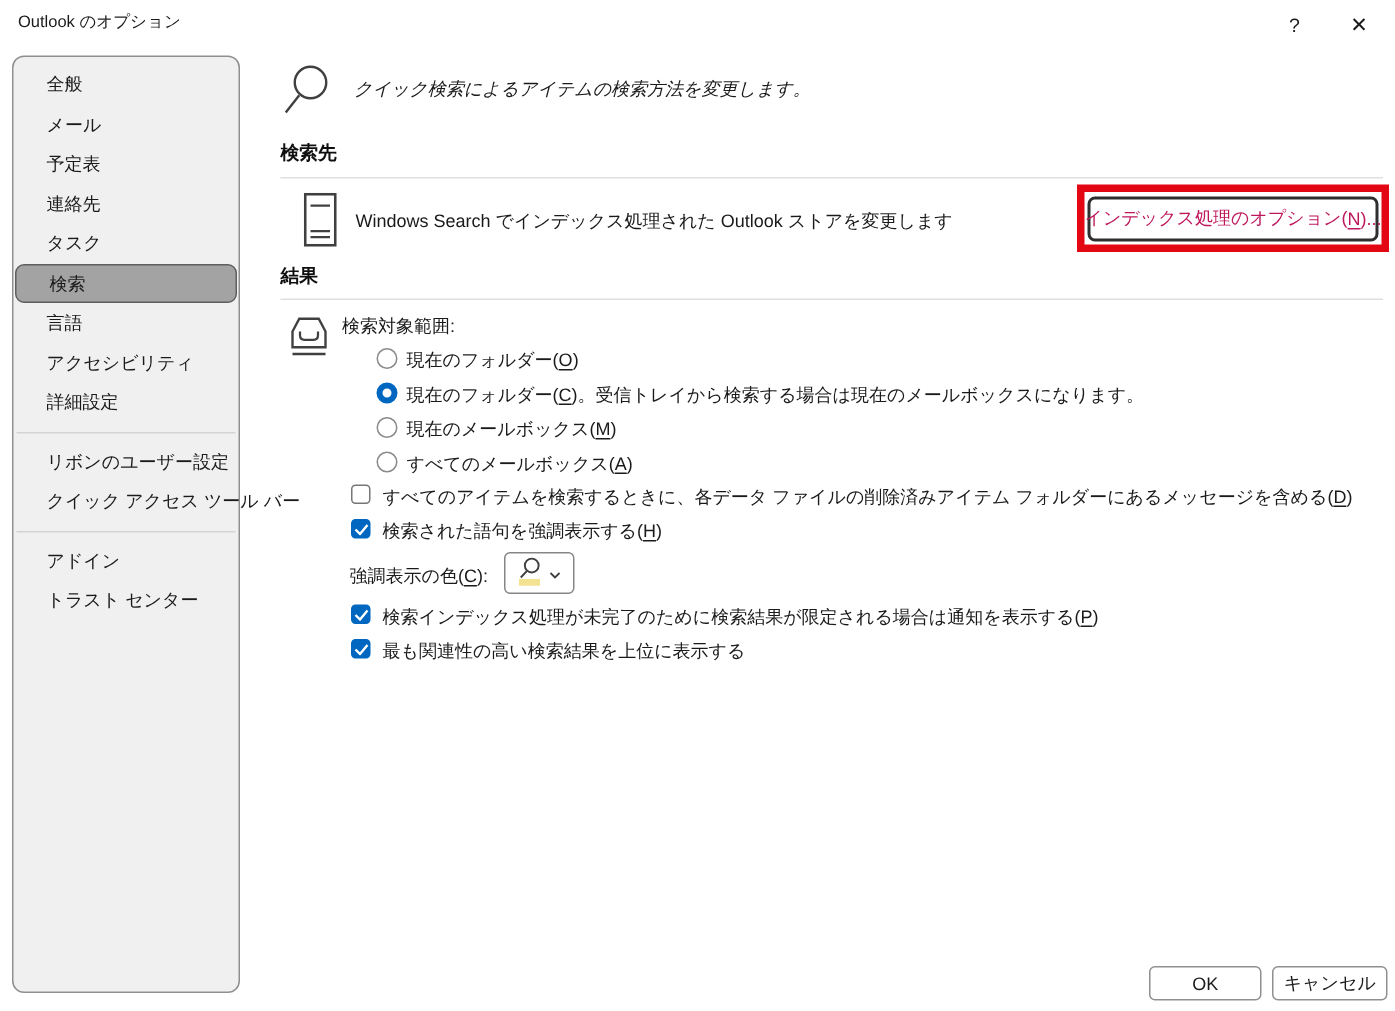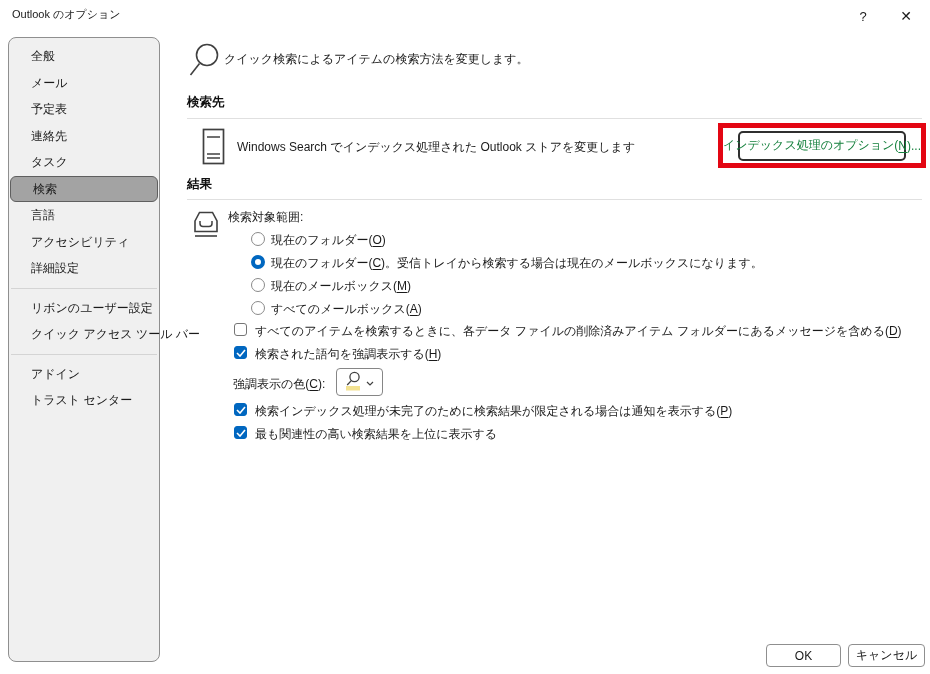--- a/index.html
+++ b/index.html
@@ -36,22 +36,22 @@
   .mn { text-decoration:underline; text-underline-offset:2px; }
   
   .intro-icon { position:absolute; left:188px; top:42px; }
   
   .store-icon { position:absolute; left:202px; top:128px; }
   .red-box {
     position:absolute; left:718px; top:123px; width:208px; height:45px;
     border:5px solid #e30613; display:flex; align-items:center; justify-content:center;
   }
   .idx-btn {
-    width:168px; height:30px; background:#ffffff; border:2px solid #2f2f2f; border-radius:5px;
-    font-size:12px; color:#15803d; display:flex; align-items:center; justify-content:center;
+    width:194px; height:30px; background:#ffffff; border:2px solid #2f2f2f; border-radius:5px;
+    font-size:12px; color:#be185d; display:flex; align-items:center; justify-content:center;
     white-space:nowrap; cursor:default; font-family:inherit;
   }
   
   .inbox-icon { position:absolute; left:190px; top:209px; }
   .radio {
     position:absolute; left:251px; width:14px; height:14px; border-radius:50%;
     border:1px solid #8a8a8a; background:#fff;
   }
   .radio.on { border:4.5px solid #0067c0; }
   .checkbox {
@@ -101,21 +101,21 @@
     <div class="side-item">アドイン</div>
     <div class="side-item">トラスト センター</div>
   </div>
 
   <span class="intro-icon">
     <svg width="32" height="36" viewBox="0 0 32 36">
       <circle cx="19" cy="13" r="10.5" fill="none" stroke="#404040" stroke-width="1.6"></circle>
       <line x1="11.5" y1="21.5" x2="2.5" y2="33" stroke="#404040" stroke-width="1.6"></line>
     </svg>
   </span>
-  <div class="txt" style="left:224px; top:51px;">クイック検索によるアイテムの検索方法を変更します。</div>
+  <div class="txt" style="left:236px; top:51px;font-style:italic;">クイック検索によるアイテムの検索方法を変更します。</div>
 
   <div class="heading" style="top:94px;">検索先</div>
   <div class="hr" style="top:118px;"></div>
 
   <span class="store-icon">
     <svg width="23" height="37" viewBox="0 0 23 37">
       <rect x="1.5" y="1.5" width="20" height="34" fill="none" stroke="#404040" stroke-width="1.7"></rect>
       <line x1="5" y1="9" x2="18" y2="9" stroke="#404040" stroke-width="1.5"></line>
       <line x1="5" y1="26" x2="18" y2="26" stroke="#404040" stroke-width="1.5"></line>
       <line x1="5" y1="30" x2="18" y2="30" stroke="#404040" stroke-width="1.5"></line>

